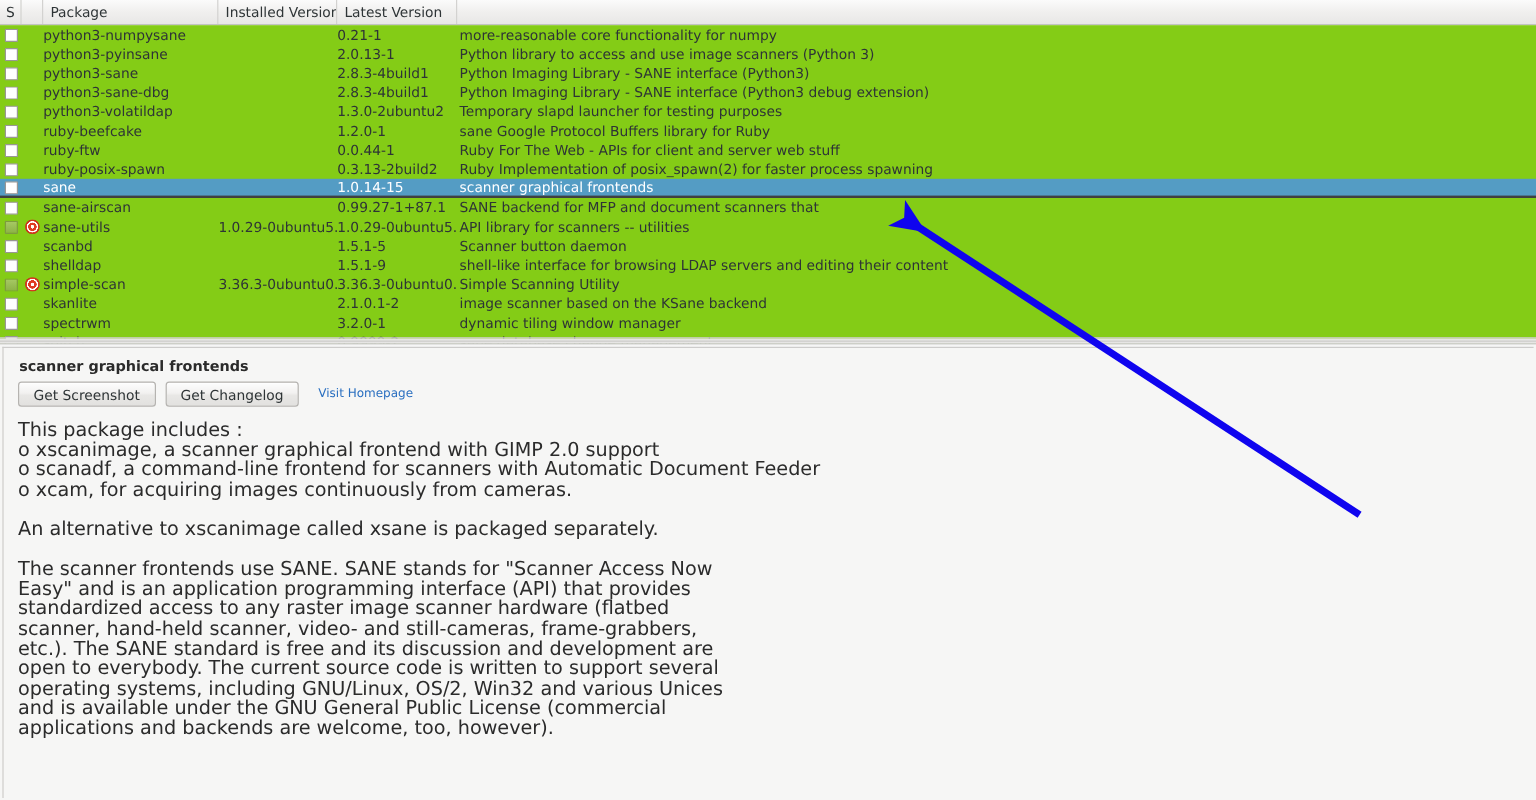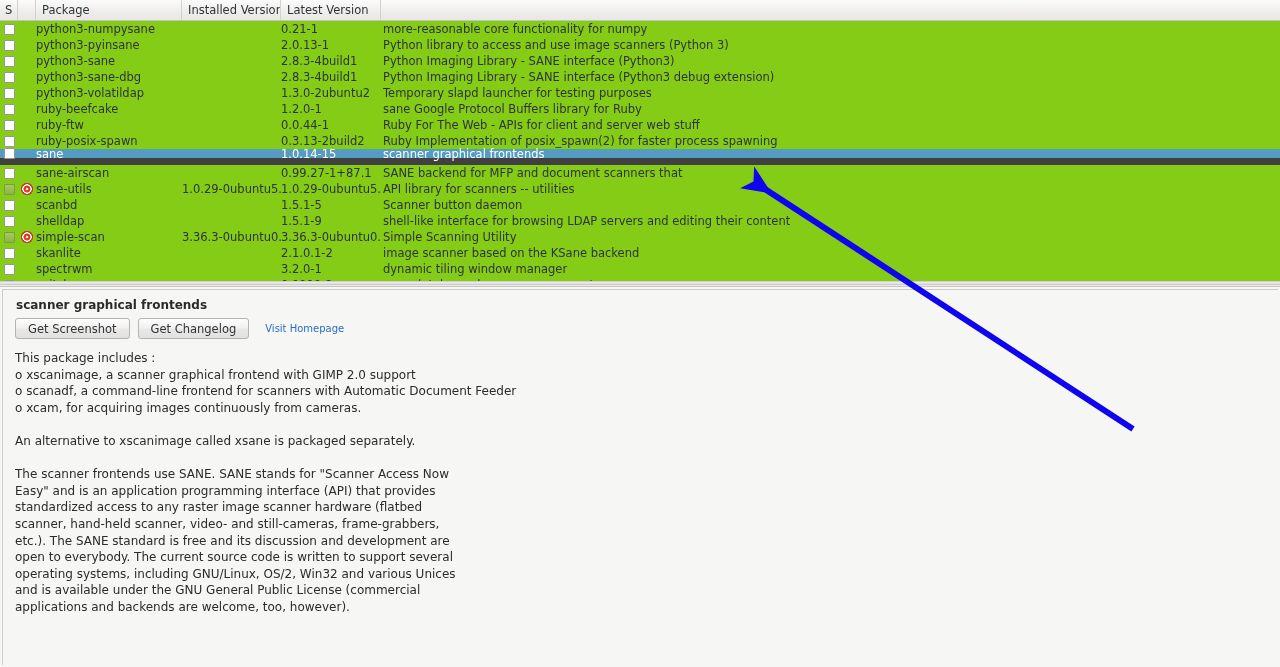--- a/index.html
+++ b/index.html
@@ -62,21 +62,21 @@
     align-items: center;
     height: 16px;
     font-size: 11.5px;
     color: #2e3436;
     white-space: nowrap;
   }
   .row.selected {
     background: #549cc4;
     color: #ffffff;
     border-top: 1px solid #4d93ba;
-    border-bottom: 7px solid #404040;
+    border-bottom: 2px solid #404040;
     height: 16px;
   }
 
   .cell { overflow: hidden; white-space: nowrap; }
   .c-check  { width: 18px; display: flex; align-items: center; justify-content: center; }
   .c-icon   { width: 18px; display: flex; align-items: center; justify-content: center; }
   .c-name   { width: 146px; padding-left: 0px; }
   .c-iver   { width: 99px; text-align: right; padding-right: 4px; }
   .c-lver   { width: 100px; padding-left: 0px; }
   .c-descr  { flex: 1 1 auto; padding-left: 2px; }
@@ -150,21 +150,21 @@
     cursor: default;
     box-shadow: 0 1px 0 rgba(255,255,255,0.75) inset;
   }
   .link {
     font-size: 10px;
     color: #2a6fc0;
     margin-left: 8px;
     cursor: pointer;
   }
 
-  .desc-body { font-size: 12px; color: #2b2b2b; line-height: 16.6px; }
+  .desc-body { font-size: 16px; color: #2b2b2b; line-height: 16.6px; }
   .desc-body p { margin: 0; }
   .desc-body .blank { height: 16.6px; }
 
   
   .annotation {
     position: absolute;
     left: 0; top: 0;
     width: 1280px; height: 667px;
     pointer-events: none;
   }

